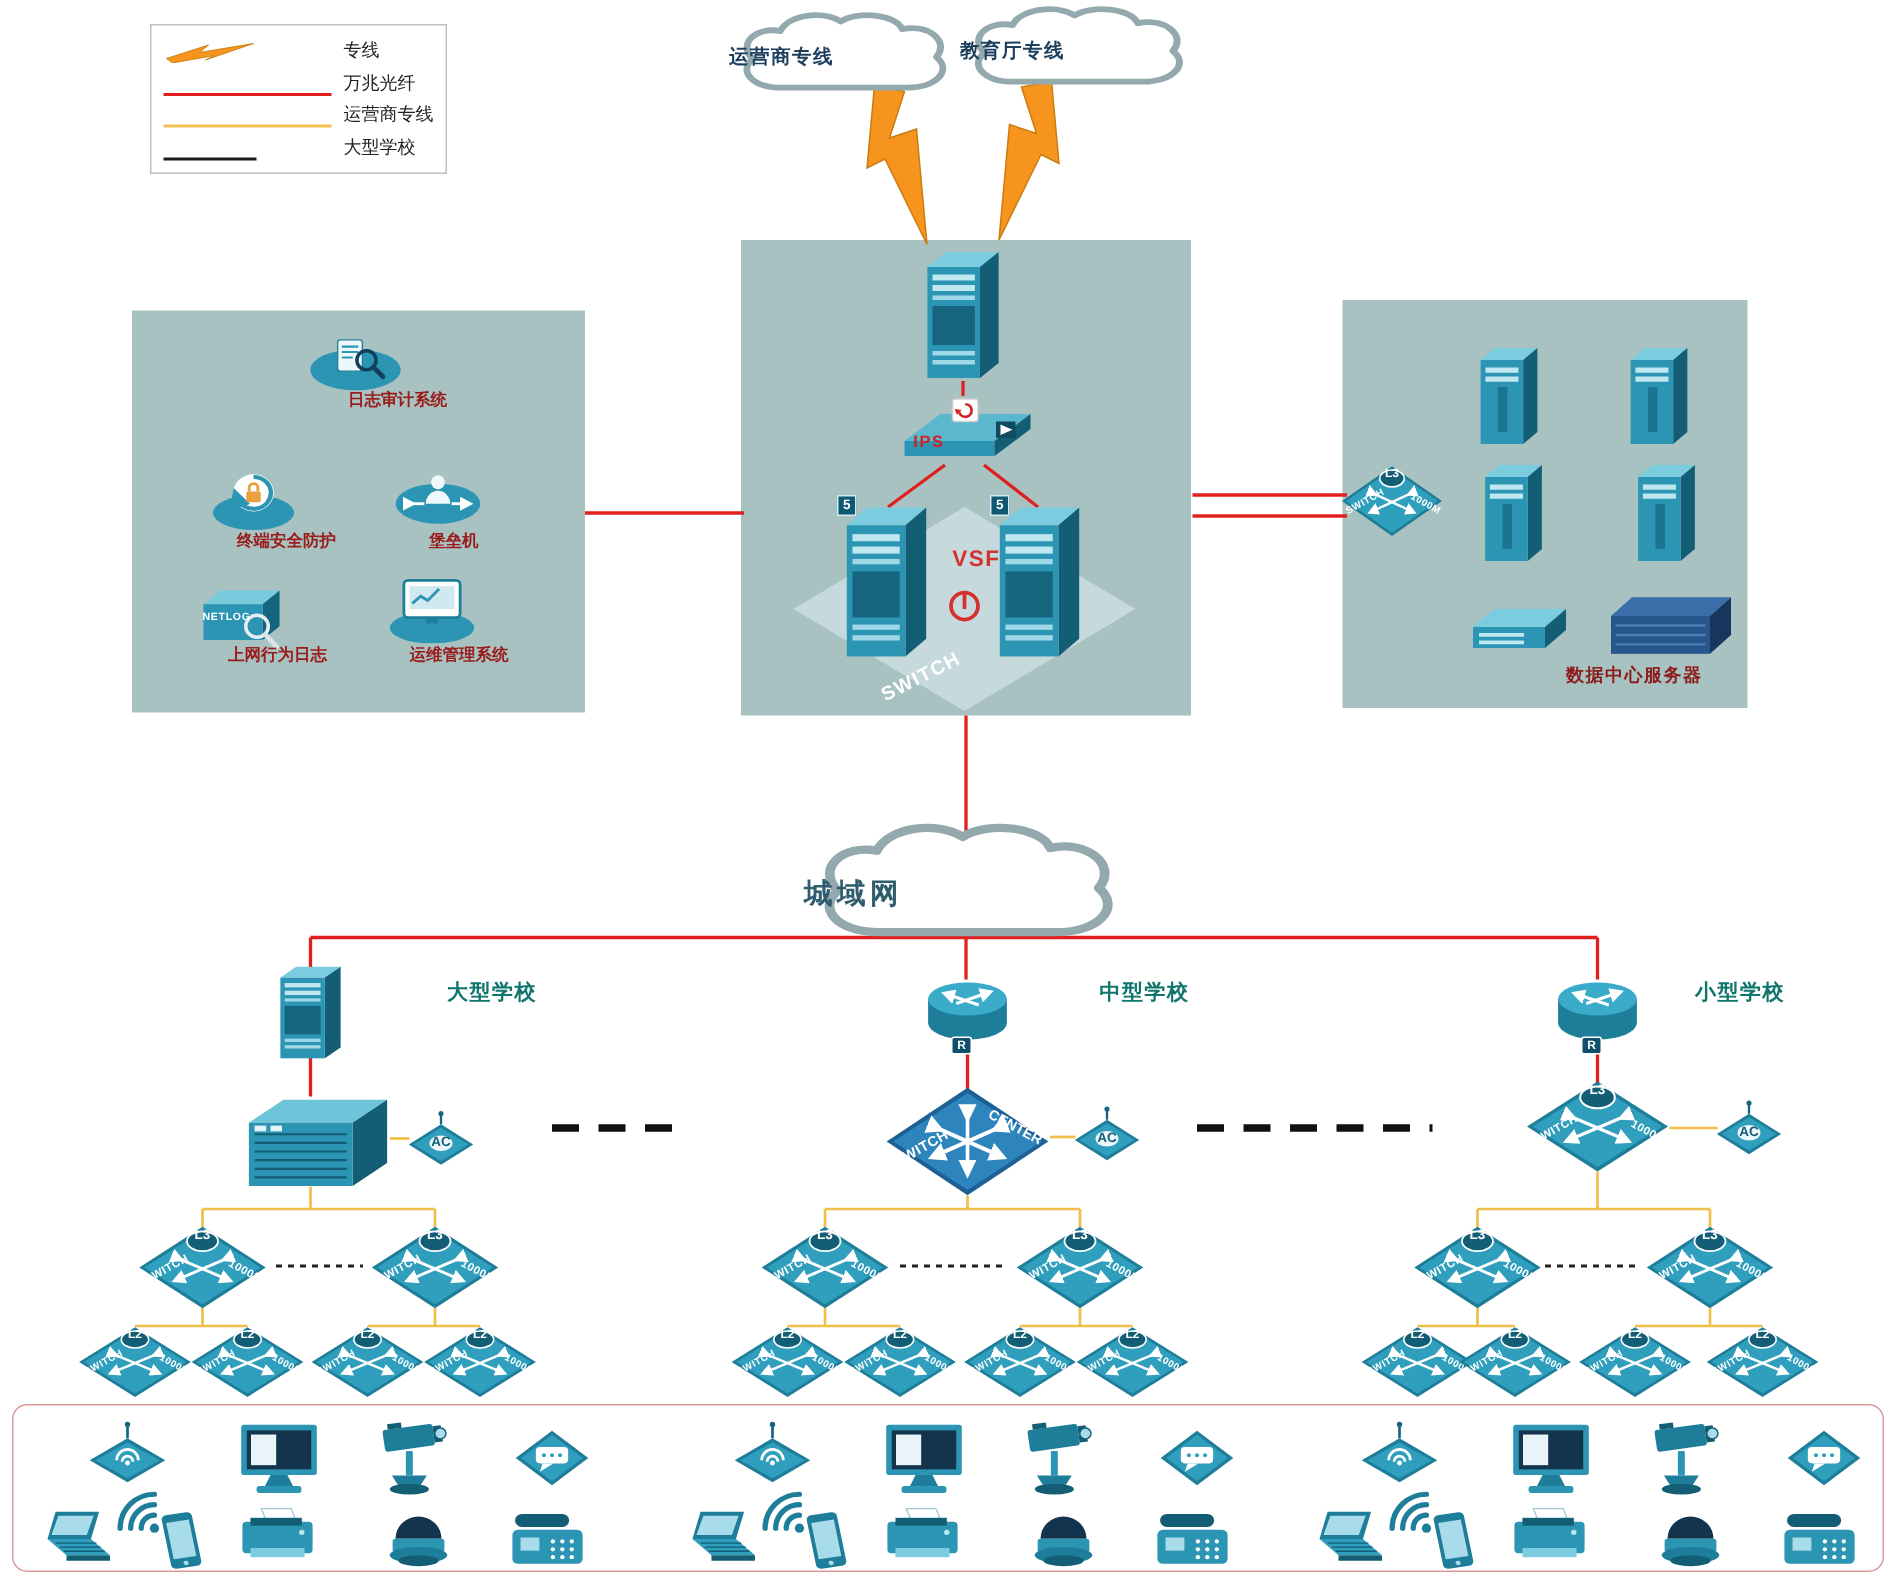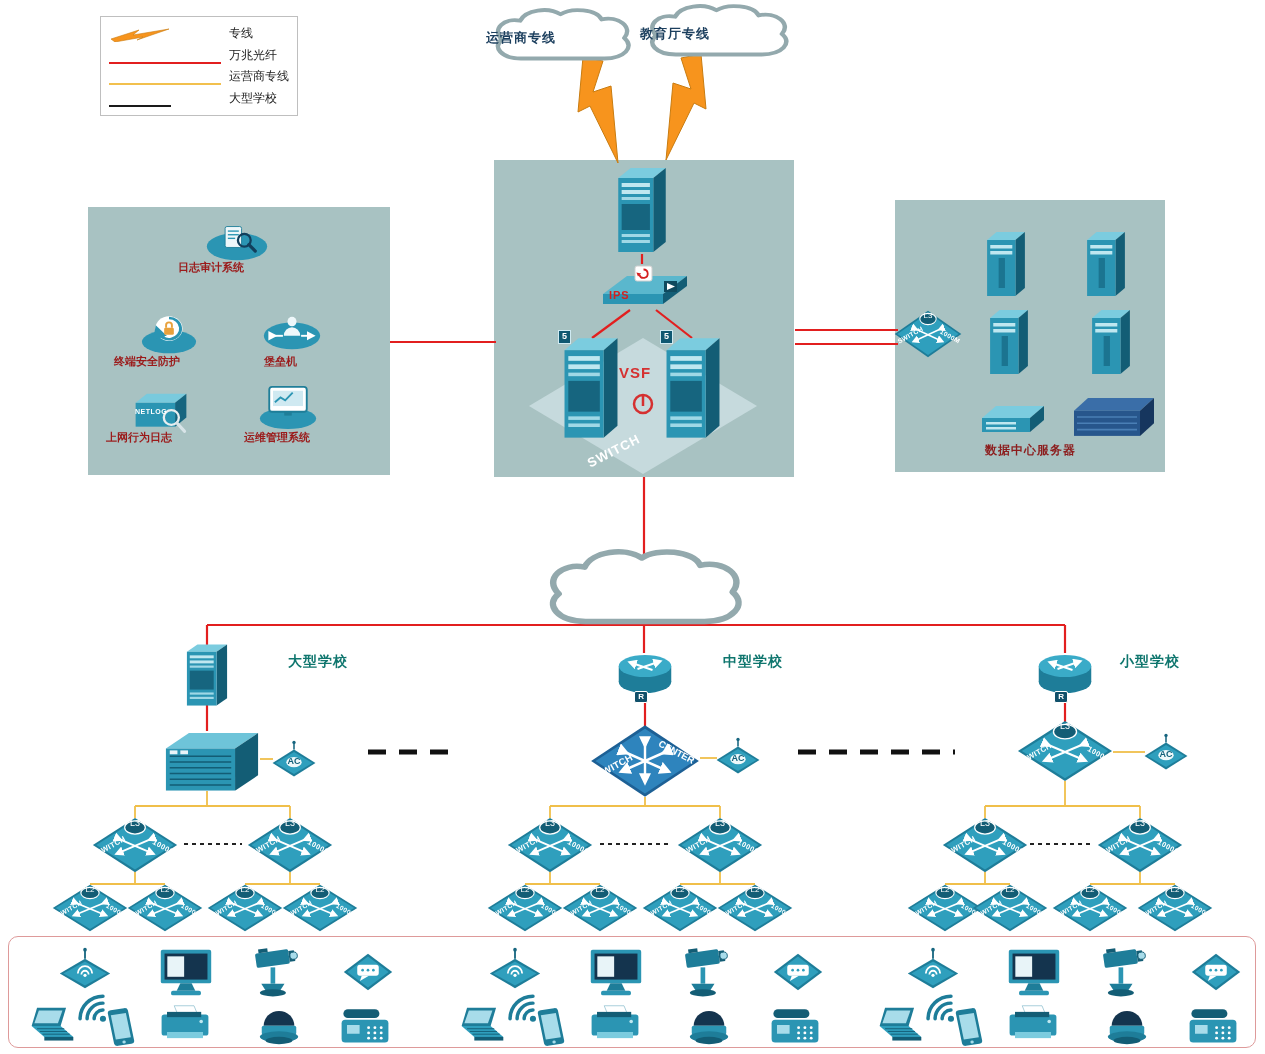--- a/index.html
+++ b/index.html
@@ -3,31 +3,31 @@
 <meta charset="utf-8">
 <style>
 *{margin:0;padding:0;box-sizing:border-box}
 html,body{background:#fff}
 body{font-family:"Liberation Sans","DejaVu Sans",sans-serif}
 #canvas{position:relative;width:1265px;height:1054px;background:#fff;overflow:hidden}
 .panel{position:absolute;background:#a8c2c2}
 #wires{position:absolute;left:0;top:0}
 .icon,.sw,.cloud{position:absolute}
 .icon svg,.sw svg,.cloud svg{width:100%;height:100%;display:block}
-.lbl{position:absolute;font-weight:bold;text-align:left;line-height:1.2}
+.lbl{position:absolute;font-weight:bold;text-align:right;line-height:1.2}
 .cloud .ctext{position:absolute;left:0;right:0;top:36%;text-align:left;font-weight:bold;color:#1c3f5e;font-size:13px;letter-spacing:1px}
 #cloud-man .ctext{font-size:19px;color:#2f5d6e;top:40%;letter-spacing:3px}
 
 #legend{position:absolute;left:100px;top:16px;width:198px;height:100px;background:#fff;border:1px solid #bfbfbf;display:flex;flex-direction:column;justify-content:space-evenly;padding:3px 8px;z-index:5}
 .leg-row{display:flex;align-items:flex-end}
 .leg-sym{width:120px;display:flex;align-items:center}
 .leg-line{height:0;border-top:2px solid #000}
 .leg-label{font-size:12px;color:#222}
 
-.sw-badge{position:absolute;top:2%;left:50%;transform:translateX(-50%);color:#fff;font-weight:normal;font-size:9px}
+.sw-badge{position:absolute;top:2%;left:50%;transform:translateX(-50%);color:#fff;font-weight:bold;font-size:9px}
 .sw-l{position:absolute;left:6%;top:58%;transform:rotate(-29deg);transform-origin:left center;color:#fff;font-weight:bold;font-size:7.5px;letter-spacing:.4px;white-space:nowrap}
 .sw-r{position:absolute;right:3%;top:58%;transform:rotate(29deg);transform-origin:right center;color:#fff;font-weight:bold;font-size:7.5px;letter-spacing:.4px;white-space:nowrap}
 .sw-s .sw-badge{font-size:8px}
 .sw-s .sw-l,.sw-s .sw-r{font-size:6.5px}
 .sw-dc .sw-l{font-size:9.5px;top:62%}
 .dc-txt{position:absolute;right:4%;top:30%;transform:rotate(28deg);transform-origin:right center;color:#fff;font-weight:bold;font-size:9.5px;line-height:1.15;text-align:center}
 .ac-badge{position:absolute;left:50%;top:56%;transform:translate(-50%,-50%);color:#12607a;font-weight:bold;font-size:9px}
 .r-badge{position:absolute;left:32%;bottom:-6px;background:#10506a;color:#fff;font-size:8px;font-weight:bold;padding:0 3px;border:1px solid #fff;border-radius:2px;line-height:1.3}
 .tower-tag{position:absolute;left:-4px;top:-6px;background:#0f5871;color:#fff;font-size:9px;font-weight:bold;padding:0 3px;border:1px solid #cfeaf2;line-height:1.3}
 .netlog-tag{position:absolute;left:8%;top:42%;color:#fff;font-size:7px;font-weight:bold;letter-spacing:.5px}
@@ -390,20 +390,21 @@
 <div class="cloud" style="left:640px;top:2px;width:156px;height:64px">
  <svg viewBox="0 0 200 100" preserveAspectRatio="none">
         <use href="#sym-cloud"></use>
       </svg>
  <span class="ctext">教育厅专线</span>
 </div>
 <div class="cloud" id="cloud-man" style="left:536px;top:546px;width:216px;height:92px">
  <svg viewBox="0 0 200 100" preserveAspectRatio="none">
         <use href="#sym-cloud"></use>
       </svg>
+ <span class="ctext">城域网</span>
 </div>
 
 <div class="icon" style="left:616px;top:166px;width:52px;height:88px">
  <svg viewBox="0 0 46 88" preserveAspectRatio="none">
         <use href="#sym-tower"></use>
       </svg>
 </div>
 <div class="icon" style="left:601px;top:264px;width:88px;height:48px">
  <svg viewBox="0 0 88 48" preserveAspectRatio="none">
         <use href="#sym-ips"></use>

